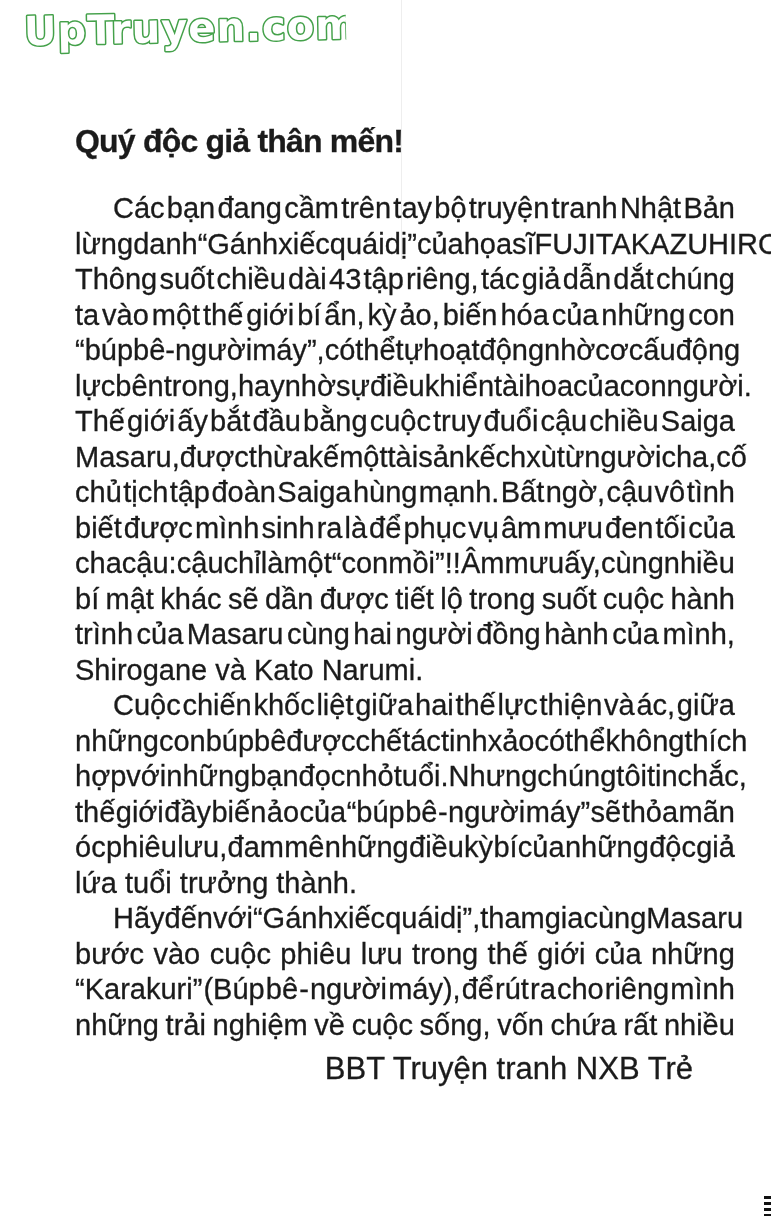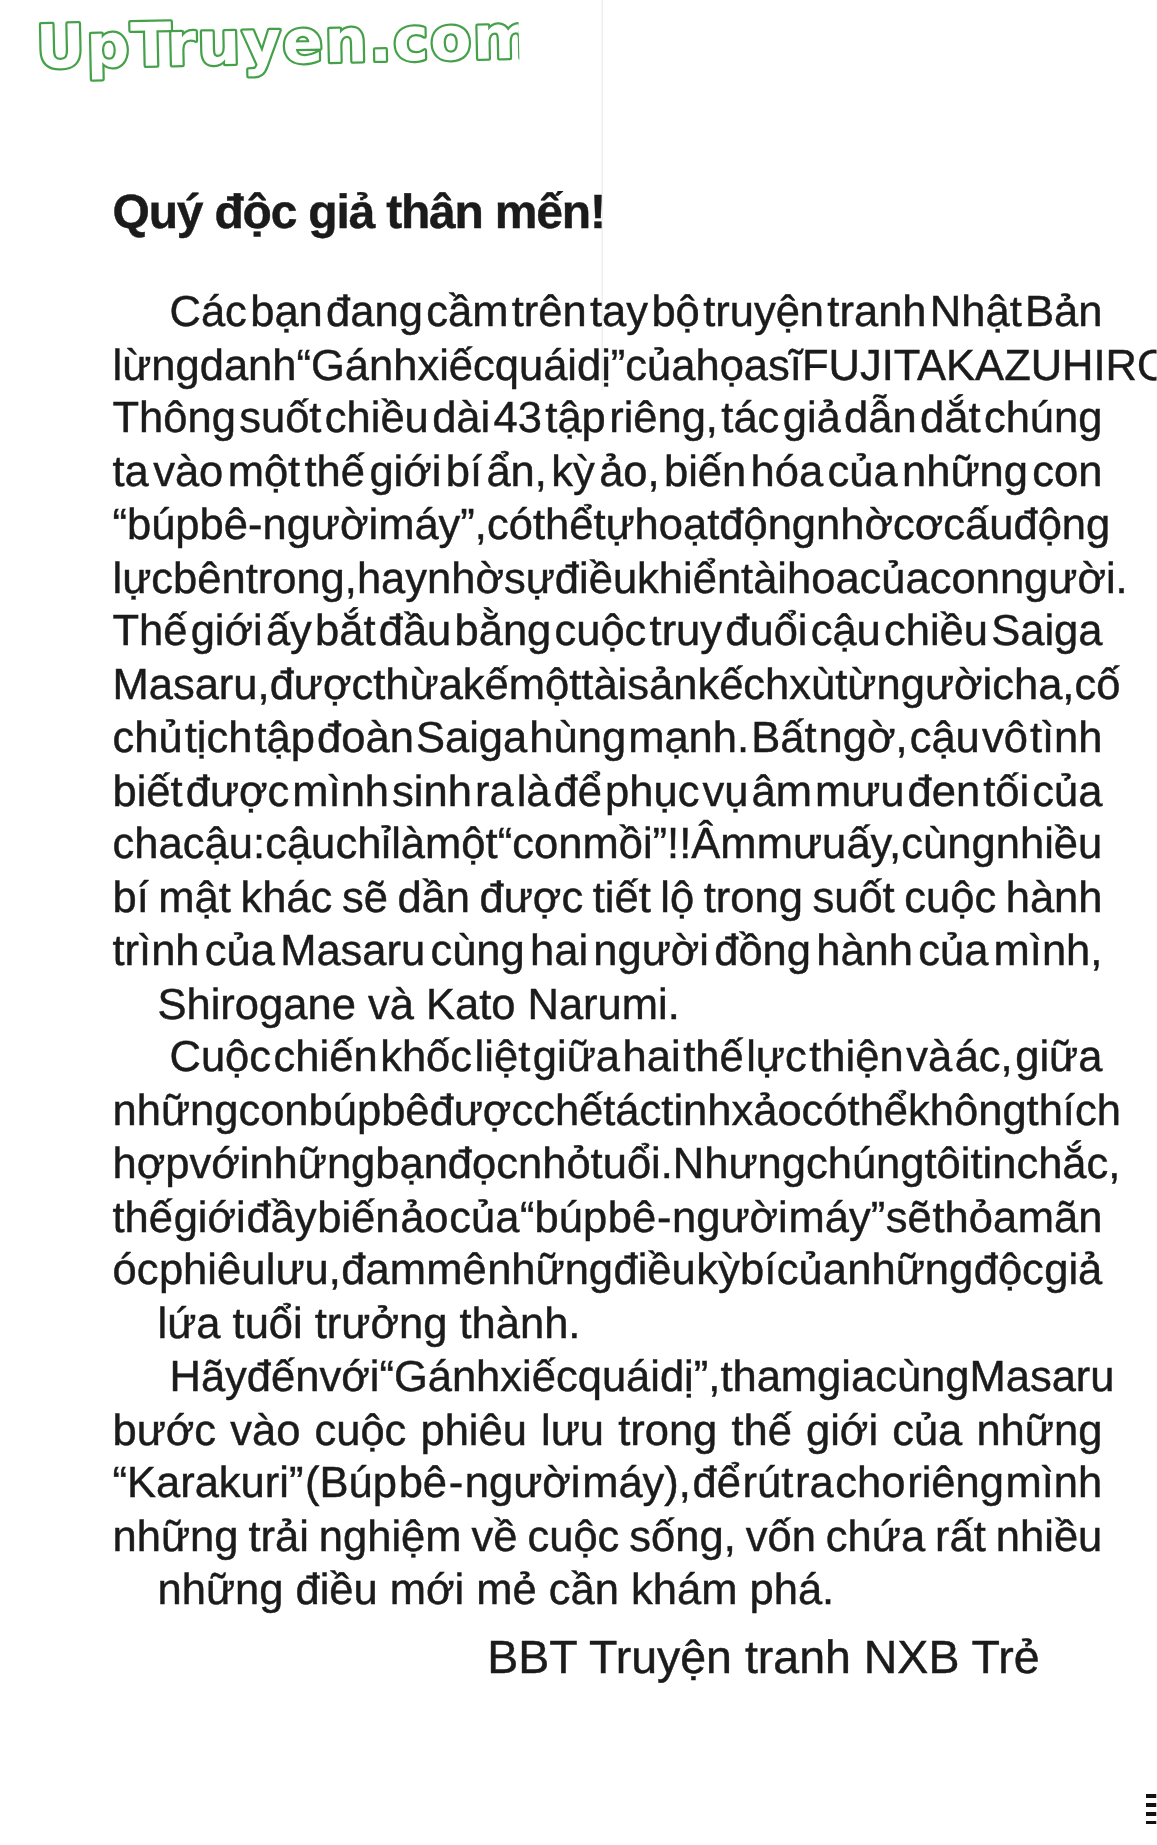--- a/index.html
+++ b/index.html
@@ -61,21 +61,20 @@
     line-height: 35.5px;
     display: flex;
     justify-content: space-between;
     align-items: baseline;
     white-space: nowrap;
   }
   .line.first { padding-left: 38px; }
   .line.last {
     display: block;
     justify-content: flex-start;
-    margin-left: 30px;
   }
 
   .signature {
     margin-top: 8px;
     padding-right: 42px;
     text-align: right;
     font-size: 31px;
     height: 35.5px;
     line-height: 35.5px;
     -webkit-text-stroke: 0.3px var(--ink, #1b1b1b);
@@ -412,19 +411,18 @@
           <span>trải</span>
           <span>nghiệm</span>
           <span>về</span>
           <span>cuộc</span>
           <span>sống,</span>
           <span>vốn</span>
           <span>chứa</span>
           <span>rất</span>
           <span>nhiều</span>
         </div>
-        <div class="line last">những điều mới mẻ cần khám phá.</div>
       </div>
     </div>
   <div class="signature">BBT Truyện tranh NXB Trẻ</div>
 </div>
 
 <div class="scan-mark"></div>
 
 </body></html>

